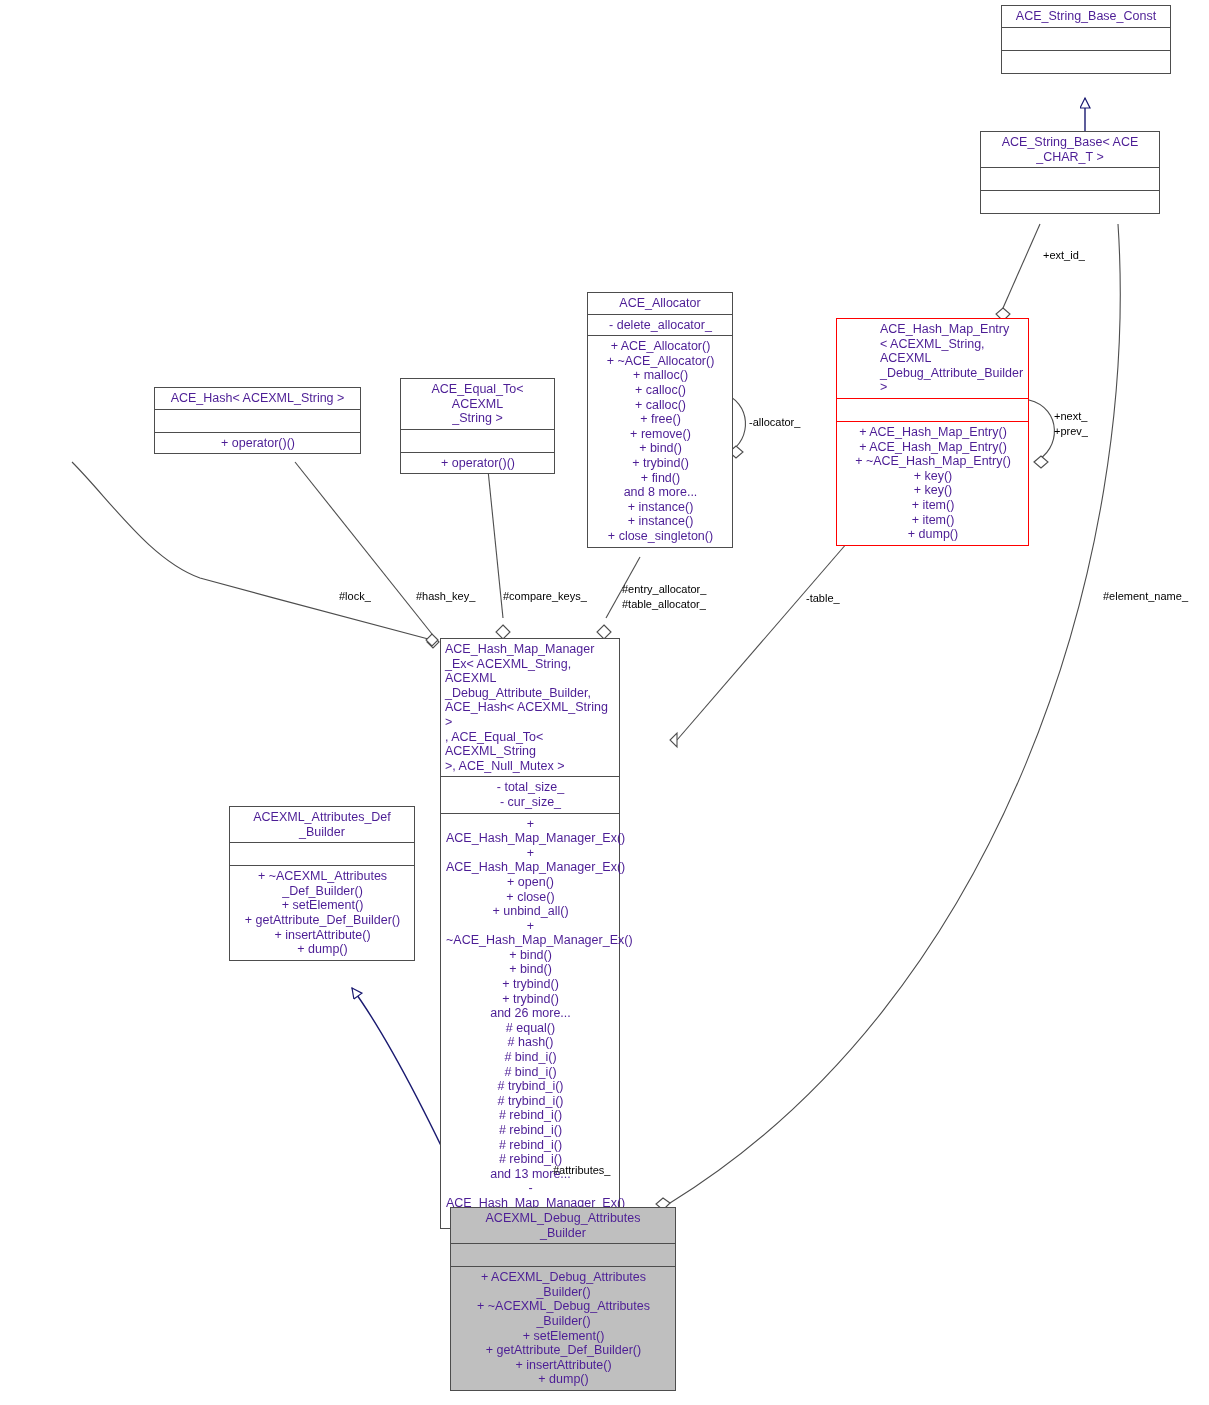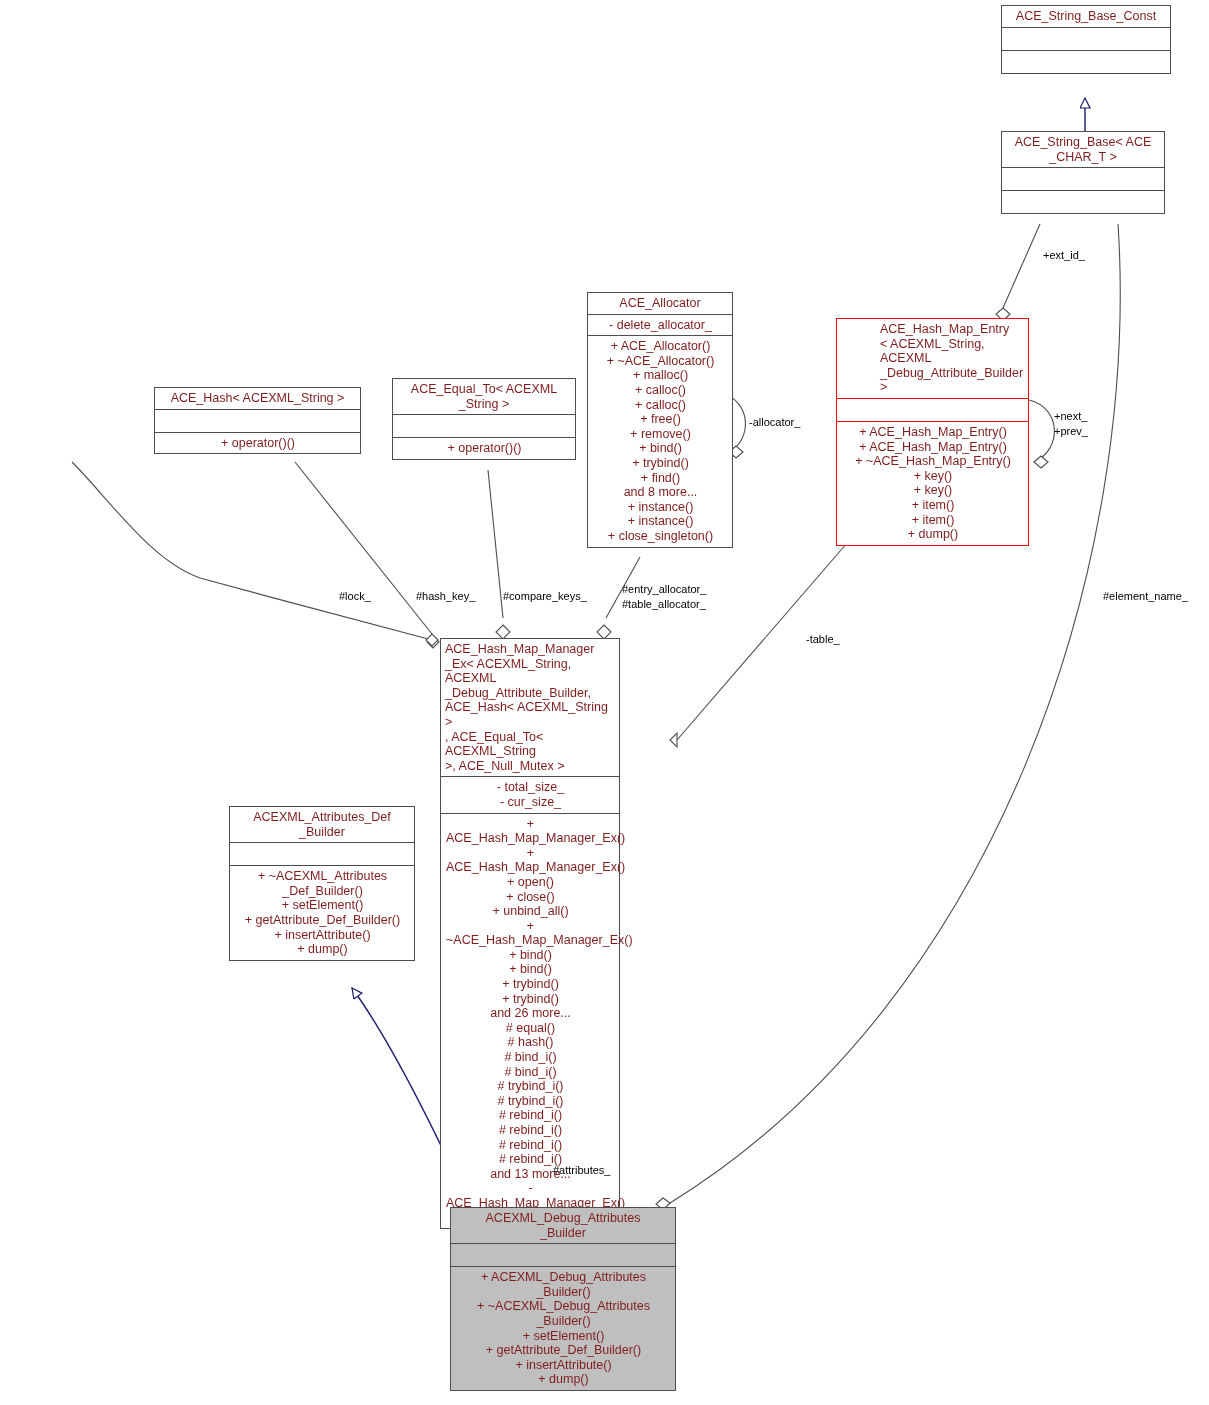--- a/index.html
+++ b/index.html
@@ -22,21 +22,21 @@
     width: 1209px;
     height: 1405px;
     pointer-events: none;
   }
   .uml-box {
     position: absolute;
     box-sizing: border-box;
     border: 1px solid #4d4d4d;
     background: #ffffff;
     font-size: 12.5px;
-    color: #7f1d1d;
+    color: #4c1d95;
     line-height: 14.6px;
   }
   .uml-box.red {
     border-color: #ff0000;
   }
   .uml-box.shaded {
     background: #bfbfbf;
   }
   .uml-title {
     text-align: center;
@@ -138,21 +138,21 @@
   </svg>
 
   <div class="uml-box" style="left:1001px; top:5px; width:170px;">
     <div class="uml-title">ACE_String_Base_Const</div>
     <div class="uml-sep"></div>
     <div class="uml-attrs empty"></div>
     <div class="uml-sep"></div>
     <div class="uml-ops" style="min-height:16px;"></div>
   </div>
 
-  <div class="uml-box" style="left:1001px; top:131px; width:164px;">
+  <div class="uml-box" style="left:980px; top:131px; width:180px;">
     <div class="uml-title">ACE_String_Base&lt; ACE
 _CHAR_T &gt;</div>
     <div class="uml-sep"></div>
     <div class="uml-attrs empty"></div>
     <div class="uml-sep"></div>
     <div class="uml-ops" style="min-height:16px;"></div>
   </div>
 
   <div class="uml-box" style="left:587px; top:292px; width:146px;">
     <div class="uml-title">ACE_Allocator</div>
@@ -194,21 +194,21 @@
 
 
   <div class="uml-box" style="left:154px; top:387px; width:207px;">
     <div class="uml-title">ACE_Hash&lt; ACEXML_String &gt;</div>
     <div class="uml-sep"></div>
     <div class="uml-attrs empty"></div>
     <div class="uml-sep"></div>
     <div class="uml-ops">+ operator()()</div>
   </div>
 
-  <div class="uml-box" style="left:392px; top:378px; width:184px;">
+  <div class="uml-box" style="left:400px; top:378px; width:155px;">
     <div class="uml-title">ACE_Equal_To&lt; ACEXML
 _String &gt;</div>
     <div class="uml-sep"></div>
     <div class="uml-attrs empty"></div>
     <div class="uml-sep"></div>
     <div class="uml-ops">+ operator()()</div>
   </div>
 
   <div class="uml-box" style="left:440px; top:638px; width:180px;">
     <div class="uml-title" style="text-align:left;">ACE_Hash_Map_Manager
@@ -288,17 +288,17 @@
 
   <div class="edge-label" style="left:339px; top:589px;">#lock_</div>
 
   <div class="edge-label" style="left:416px; top:589px;">#hash_key_</div>
 
   <div class="edge-label" style="left:503px; top:589px;">#compare_keys_</div>
 
   <div class="edge-label" style="left:622px; top:582px;">#entry_allocator_
 #table_allocator_</div>
 
-  <div class="edge-label" style="left:806px; top:591px;margin-top:41px;">-table_</div>
+  <div class="edge-label" style="left:806px; top:591px;">-table_</div>
 
   <div class="edge-label" style="left:553px; top:1163px;">#attributes_</div>
 
 </div>
 
 </body></html>

